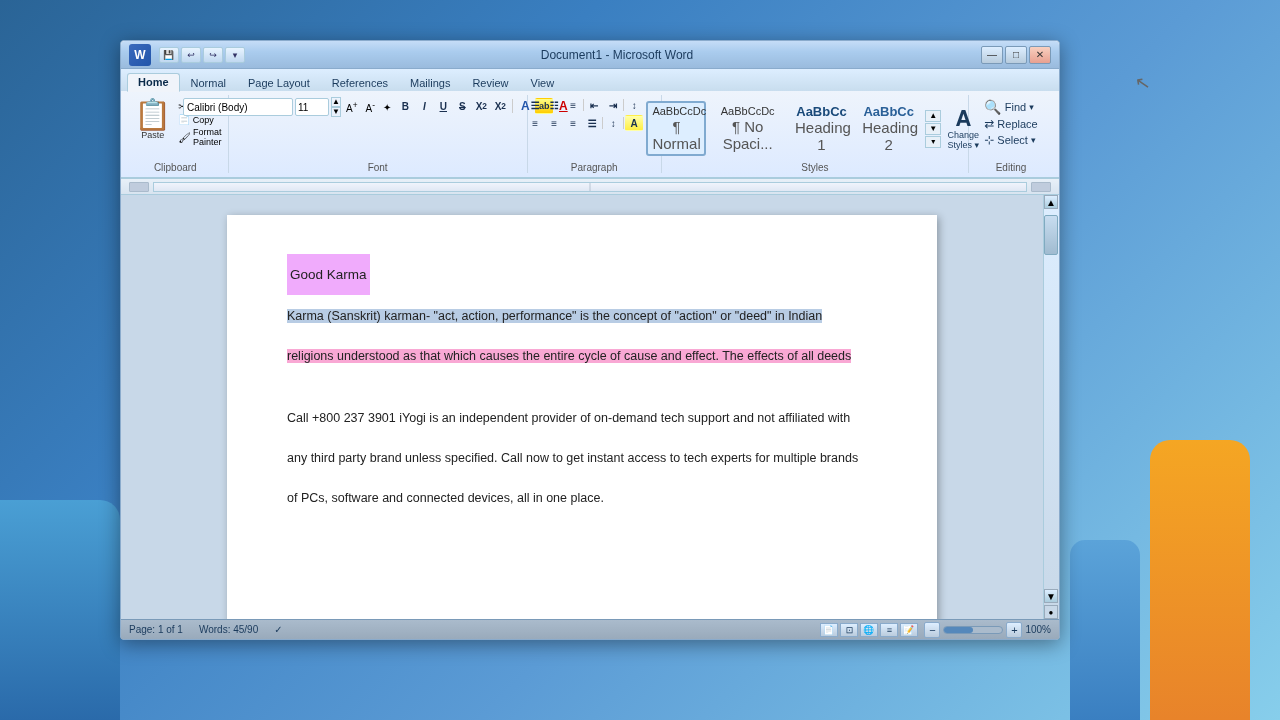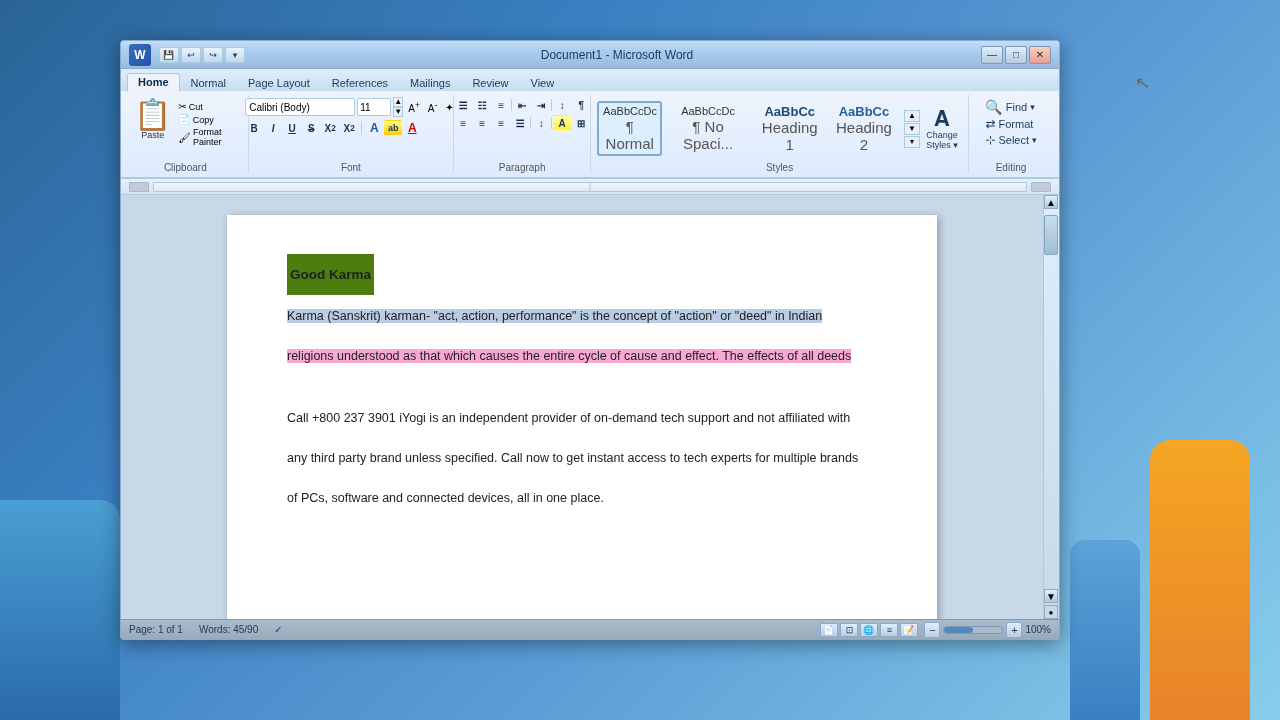--- a/index.html
+++ b/index.html
@@ -383,21 +383,21 @@
         <div style="display:flex;flex-direction:column;gap:2px;padding-top:4px;">
           <div style="font-size:10px;cursor:pointer;display:flex;gap:2px;align-items:center;">✂ <span style="font-size:9px">Cut</span></div>
           <div style="font-size:10px;cursor:pointer;display:flex;gap:2px;align-items:center;">📄 <span style="font-size:9px">Copy</span></div>
           <div style="font-size:10px;cursor:pointer;display:flex;gap:2px;align-items:center;">🖌 <span style="font-size:9px">Format Painter</span></div>
         </div>
       </div>
       <div class="ribbon-group-label">Clipboard</div>
     </div>
 
     <div class="ribbon-group" style="min-width:160px;">
-      <div class="ribbon-group-content" style="flex-direction:column;align-items:flex-start;gap:2px;">
+      <div class="ribbon-group-content" style="flex-direction:row;align-items:flex-start;gap:2px;">
         <div style="display:flex;gap:2px;align-items:center;">
           <input type="text" class="font-select" style="font-size: 10px; padding: 1px 3px;" value="Calibri (Body)">
           <input type="text" class="font-size-select" value="11" style="">
           <div style="display:flex;flex-direction:column;gap:0px;">
             <div style="font-size:8px;cursor:pointer;line-height:1;border:1px solid #aaccdd;width:10px;text-align:center;">▲</div>
             <div style="font-size:8px;cursor:pointer;line-height:1;border:1px solid #aaccdd;width:10px;text-align:center;">▼</div>
           </div>
           <div style="font-size:10px;cursor:pointer;border:1px solid transparent;padding:0 2px;">A<sup>+</sup></div>
           <div style="font-size:10px;cursor:pointer;border:1px solid transparent;padding:0 2px;">A<sup>-</sup></div>
           <div style="font-size:10px;cursor:pointer;border:1px solid transparent;padding:0 2px;">✦</div>
@@ -491,21 +491,21 @@
 
     <div class="ribbon-group" style="border-right:none;min-width:80px;">
       <div class="ribbon-group-content" style="flex-direction:column;gap:2px;padding-top:4px;">
         <div style="display:flex;align-items:center;gap:3px;cursor:pointer;font-size:11px;color:#1a3a5c;">
           <span style="font-size:14px;">🔍</span>
           <span>Find</span>
           <span style="font-size:9px;">▾</span>
         </div>
         <div style="display:flex;align-items:center;gap:3px;cursor:pointer;font-size:11px;color:#1a3a5c;">
           <span style="font-size:12px;">⇄</span>
-          <span>Format</span>
+          <span>Replace</span>
         </div>
         <div style="display:flex;align-items:center;gap:3px;cursor:pointer;font-size:11px;color:#1a3a5c;">
           <span style="font-size:12px;">⊹</span>
           <span>Select</span>
           <span style="font-size:9px;">▾</span>
         </div>
       </div>
       <div class="ribbon-group-label">Editing</div>
     </div>
 
@@ -519,21 +519,21 @@
     </div>
     <div style="width:20px;height:10px;background:#c0ccdd;border:1px solid #aabbcc;border-radius:1px;margin-left:4px;"></div>
   </div>
 
   <div class="doc-area-wrapper">
     <div class="doc-area">
       <div class="doc-scroll">
         <div class="doc-page">
 
           <div style="margin-bottom:16px;">
-            <span style="background:#4d7c0f;padding:13px 3px;font-size:13.5px;font-weight:bold;color:#222;">Good Karma</span>
+            <span style="background:#f0abfc;padding:13px 3px;font-size:13.5px;font-weight:normal;color:#222;">Good Karma</span>
           </div>
 
           <div style="margin-bottom:20px;">
             <div class="doc-paragraph">
               <span style="background:#b8cce4;font-size:12.5px;color:#222;line-height:2;">Karma (Sanskrit) karman- "act, action, performance" is the concept of "action" or "deed" in Indian</span>
             </div>
             <div class="doc-paragraph">
               <span style="background:#f9a8d4;font-size:12.5px;color:#222;line-height:2;">religions understood as that which causes the entire cycle of cause and effect. The effects of all deeds</span>
             </div>
           </div>

